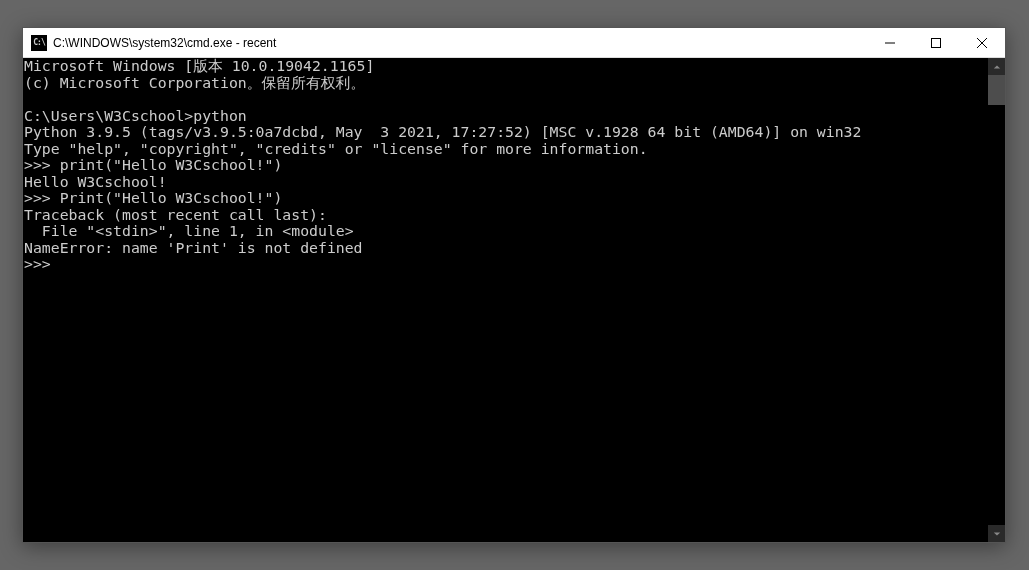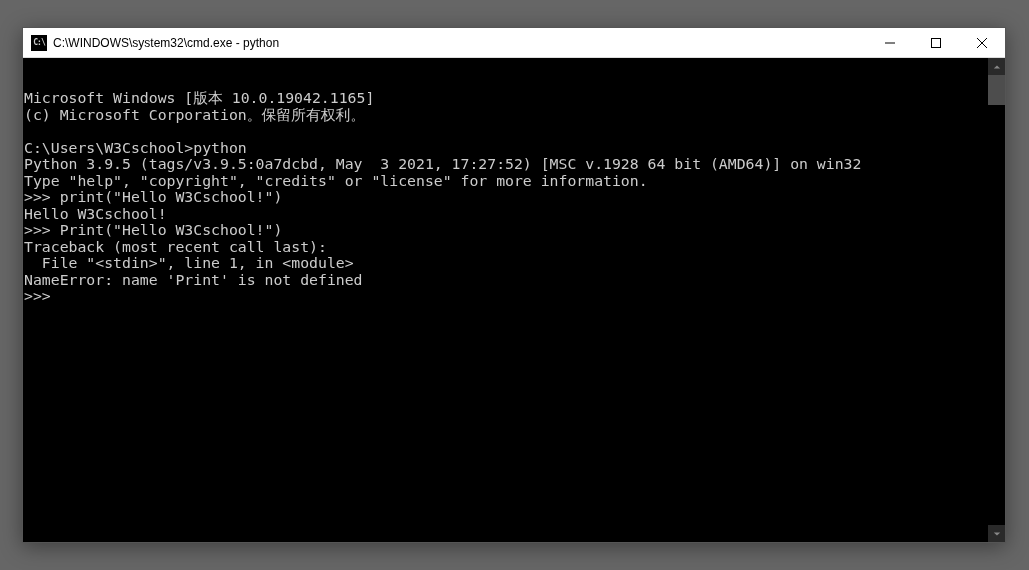--- a/index.html
+++ b/index.html
@@ -78,21 +78,20 @@
     }
     .console-content {
       flex: 1;
       color: #ccc;
       font-family: "NSimSun", "SimSun", "Consolas", monospace;
       font-size: 14.8px;
       line-height: 16.5px;
       white-space: pre;
       padding: 0 0 16px 1px;
       overflow: hidden;
-      margin-top: 32px;
     }
     .scrollbar {
       width: 17px;
       background: #000;
       position: relative;
       flex-shrink: 0;
     }
     .scrollbar-up, .scrollbar-down {
       position: absolute;
       width: 17px;
@@ -116,21 +115,21 @@
       height: 30px;
       background: #4d4d4d;
     }
   </style>
 </head>
 <body>
 
 <div class="window">
   <div class="titlebar">
     <span class="titlebar-icon">C:\</span>
-    <span class="titlebar-title">C:\WINDOWS\system32\cmd.exe - python</span>
+    <span class="titlebar-title">C:\WINDOWS\system32\cmd.exe - recent</span>
     <div class="titlebar-buttons">
       <div class="titlebar-btn">
         <svg viewBox="0 0 10 10">
             <line x1="0" y1="5" x2="10" y2="5" stroke="#000" stroke-width="1"></line>
           </svg>
       </div>
       <div class="titlebar-btn">
         <svg viewBox="0 0 10 10">
             <rect x="0.5" y="0.5" width="9" height="9" fill="none" stroke="#000" stroke-width="1"></rect>
           </svg>

